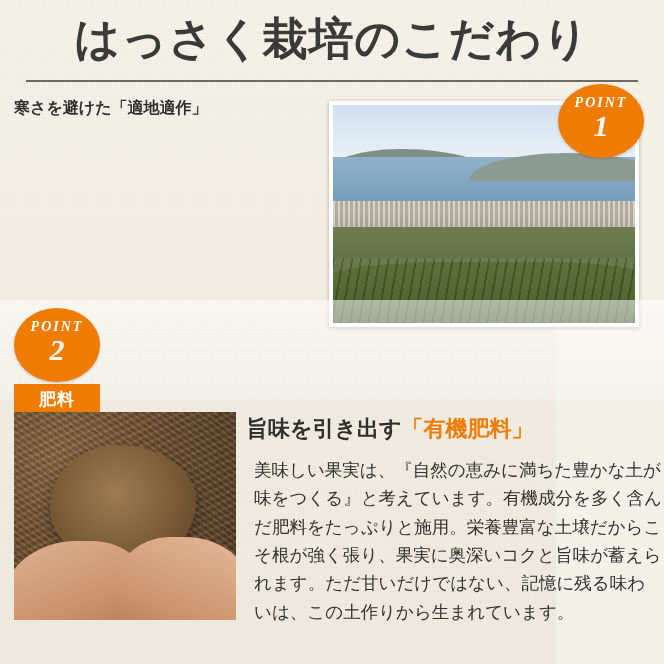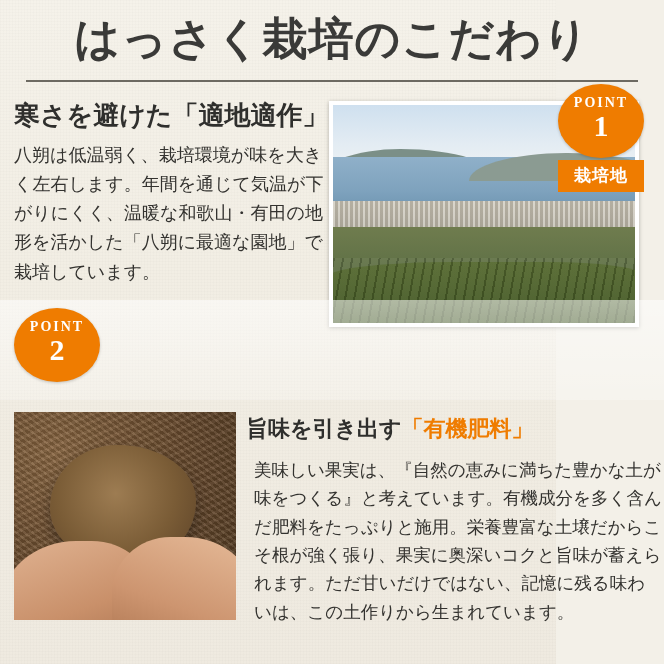--- a/index.html
+++ b/index.html
@@ -63,21 +63,21 @@
     left: 0;
     top: 88px;
     width: 664px;
     height: 230px;
   }
   .sec1-heading {
     position: absolute;
     left: 14px;
     top: 10px;
     font-family: "DejaVu Sans", "Liberation Sans", sans-serif;
-    font-size: 26px;
+    font-size: 16px;
     font-weight: bold;
     color: #2f2f2d;
     white-space: nowrap;
   }
   .sec1-body {
     position: absolute;
     left: 14px;
     top: 52px;
     width: 310px;
     font-family: "DejaVu Sans", "Liberation Sans", sans-serif;
@@ -151,20 +151,21 @@
   }
   .badge-circle {
     position: relative;
     width: 86px;
     height: 74px;
     background: #ef7c00;
     border-radius: 50%;
     color: #fff;
     text-align: center;
     box-shadow: 0 1px 3px rgba(0,0,0,0.2);
+    font-style: italic;
   }
   .badge-circle .p-label {
     display: block;
     font-family: "Liberation Serif", serif;
     font-size: 14px;
     font-weight: bold;
     letter-spacing: 2px;
     padding-top: 12px;
     line-height: 1;
   }
@@ -274,49 +275,48 @@
 
 <div class="page">
 
   <div class="title-wrap">
     <div class="title">はっさく栽培のこだわり</div>
   </div>
   <div class="title-rule"></div>
 
   <div class="sec1">
     <div class="sec1-heading">寒さを避けた「適地適作」</div>
-    <div class="sec1-body">八朔は低温弱く、栽培環境が味を大きく左右します。年間を通じて気温が下がりにくく、温暖な和歌山・有田の地形を活かした「八朔に最適な園地」で栽培しています。</div>
 
     <div class="photo1">
       <div class="ph1-sky"></div>
       <div class="ph1-farhill"></div>
       <div class="ph1-sea"></div>
       <div class="ph1-farhill2"></div>
       <div class="ph1-town"></div>
       <div class="ph1-mid"></div>
       <div class="ph1-near"></div>
       <div class="ph1-rows"></div>
     </div>
   </div>
 
   <div class="badge" id="badge1">
     <div class="badge-circle">
       <span class="p-label">POINT</span>
       <span class="p-num">1</span>
     </div>
-    <div class="badge-bar">栽培地</div>
   </div>
 
   <div class="band"></div>
 
   <div class="badge" id="badge2">
     <div class="badge-circle">
       <span class="p-label">POINT</span>
       <span class="p-num">2</span>
     </div>
+    <div class="badge-bar">肥料</div>
   </div>
 
   <div class="sec2">
     <div class="photo2">
       <div class="ph2-bg"></div>
       <div class="ph2-grain"></div>
       <div class="ph2-soil"></div>
       <div class="ph2-hand-l"></div>
       <div class="ph2-hand-r"></div>
     </div>

